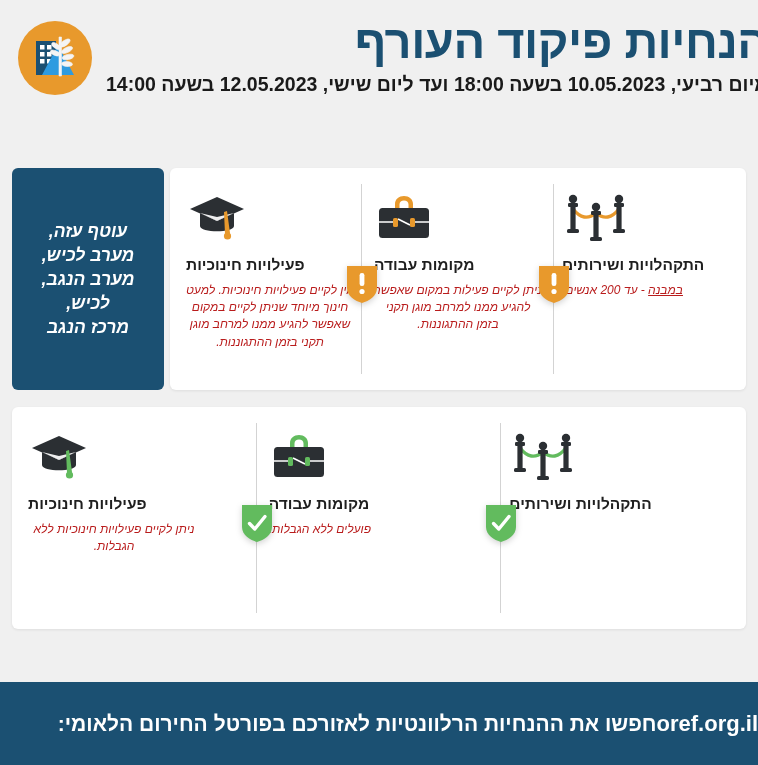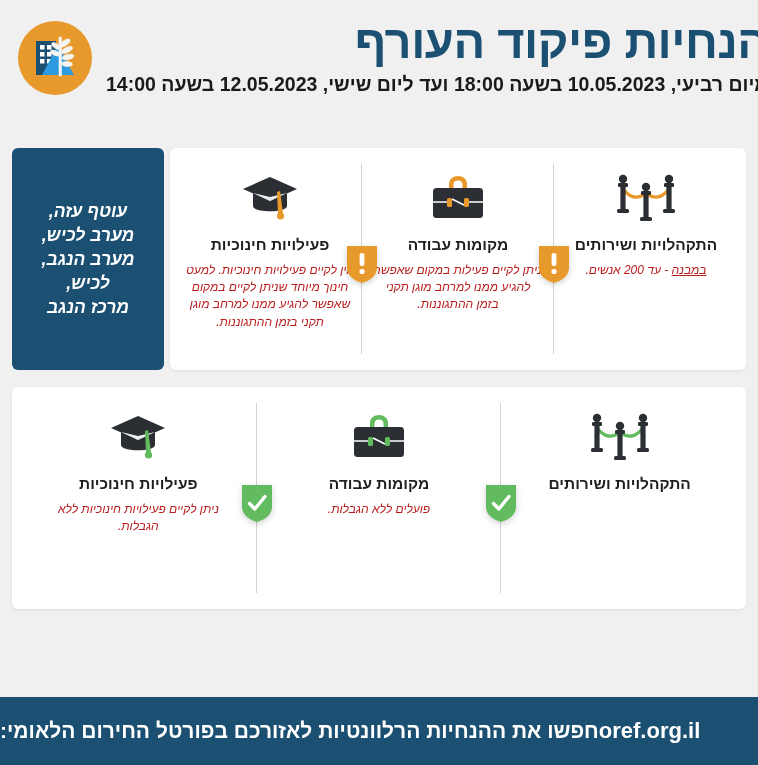--- a/index.html
+++ b/index.html
@@ -15,21 +15,21 @@
     width: 758px;
     height: 765px;
     background: #f0f0f0;
     display: flex;
     flex-direction: column;
   }
 
   
   .header {
     position: relative;
-    height: 148px;
+    height: 168px;
     padding: 18px 21px 0 14px;
     flex: 0 0 auto;
   }
   .header-row {
     display: flex;
     flex-direction: row-reverse;
     align-items: center;
     justify-content: flex-start;
     gap: 14px;
     padding-left: 4px;
@@ -92,21 +92,21 @@
     display: flex;
     flex-direction: row-reverse;
     align-items: stretch;
     position: relative;
     padding: 14px 6px 10px 6px;
   }
   .col {
     flex: 1 1 33.33%;
     display: flex;
     flex-direction: column;
-    align-items: center;
+    align-items: flex-end;
     text-align: center;
     position: relative;
     padding: 4px 10px 0 10px;
   }
   .col-sep {
     position: absolute;
     top: 16px;
     bottom: 16px;
     width: 1px;
     background: #d3d3d3;
@@ -165,26 +165,26 @@
     font-weight: bold;
     line-height: 1.38;
     direction: rtl;
     padding: 10px;
     font-style: italic;
   }
 
   
   .footer {
     flex: 0 0 auto;
-    height: 68px;
+    height: 83px;
     margin-top: 17px;
     background: #1b5072;
     display: flex;
     align-items: center;
-    justify-content: flex-end;
+    justify-content: flex-start;
     direction: rtl;
   }
   .footer-text {
     color: #ffffff;
     font-size: 21px;
     font-weight: bold;
     direction: rtl;
     white-space: nowrap;
   }
   .footer-text .url { font-size: 22px; }

